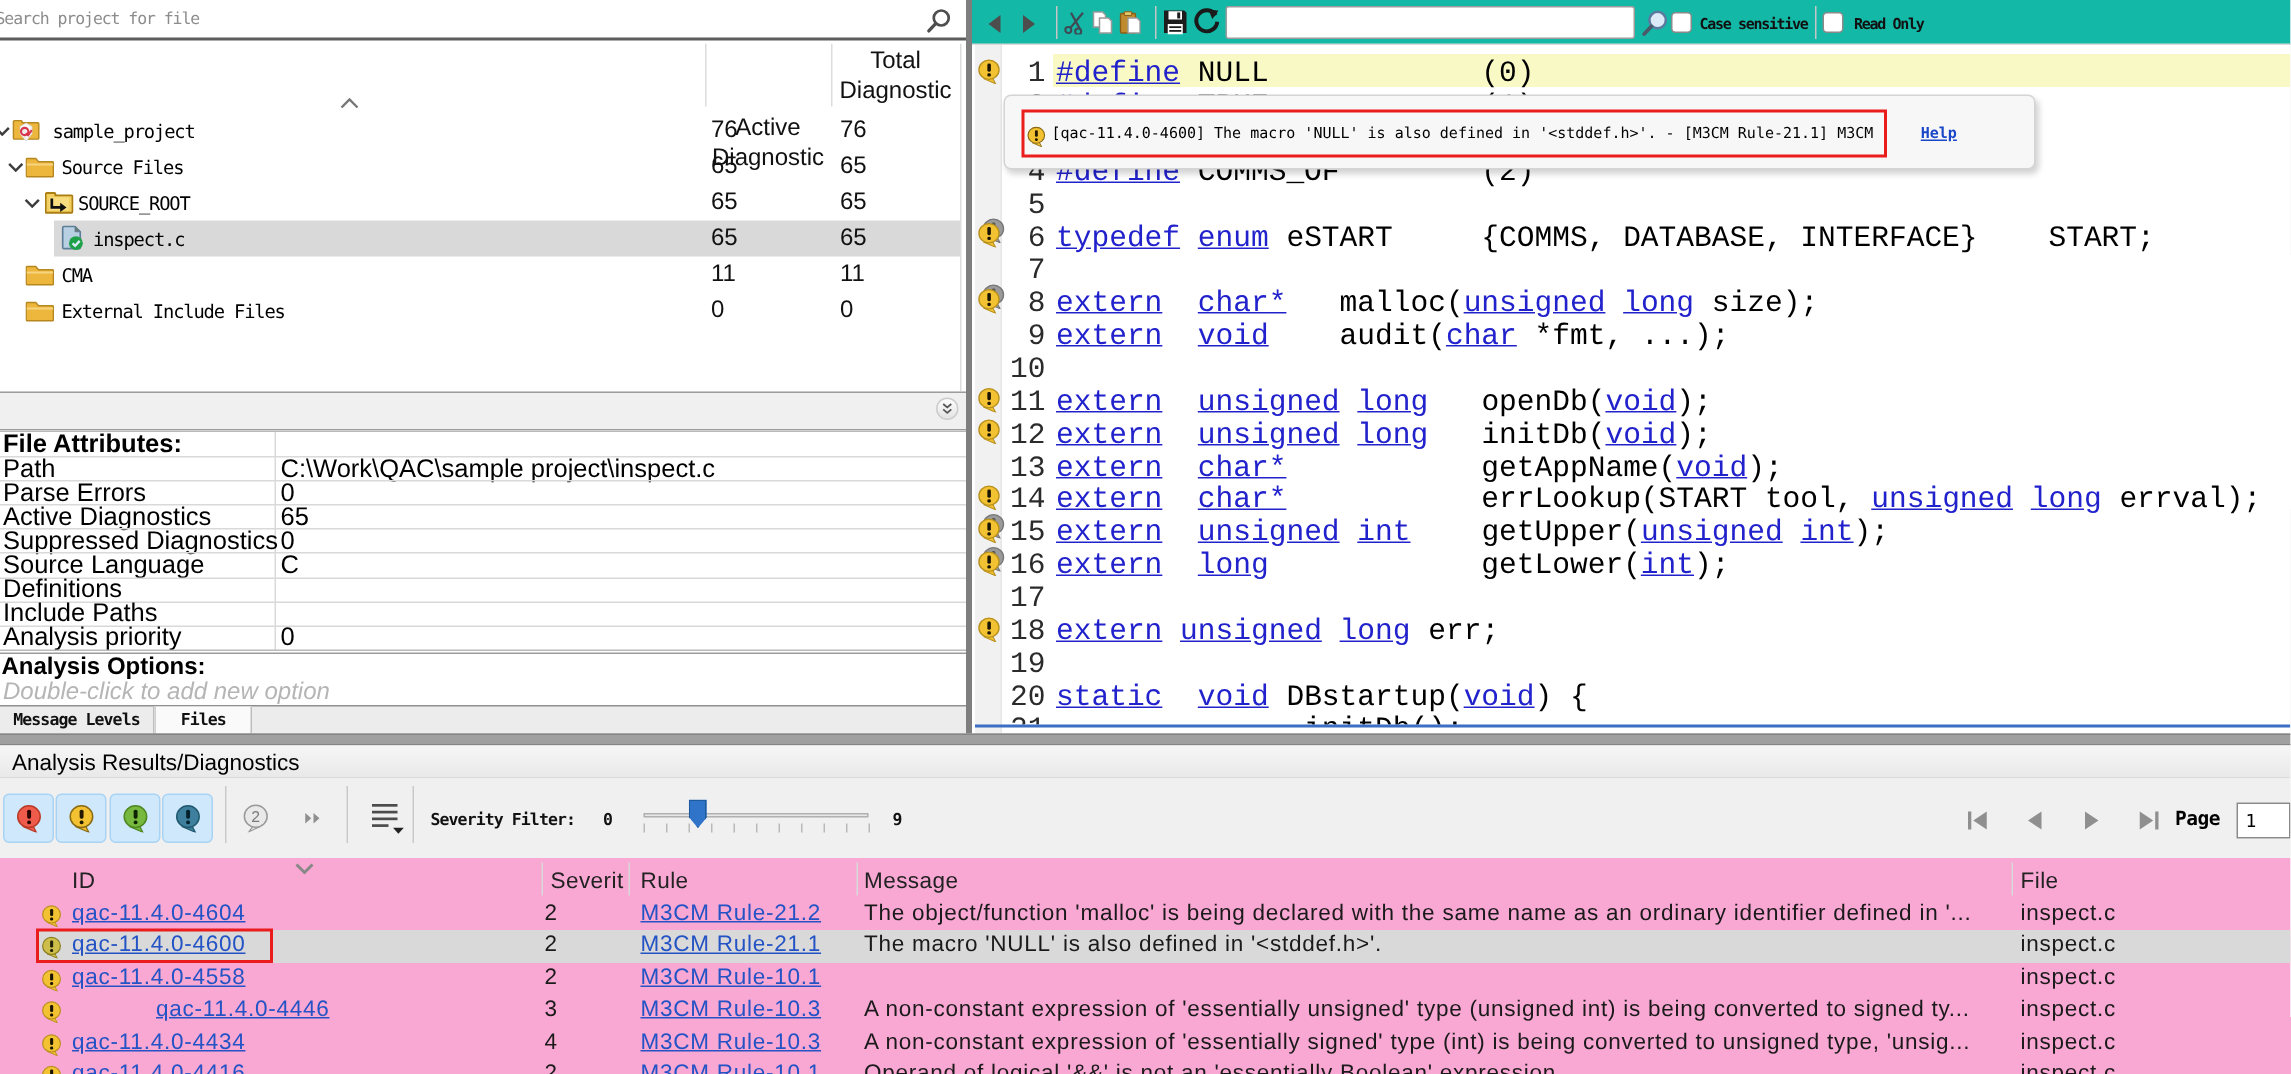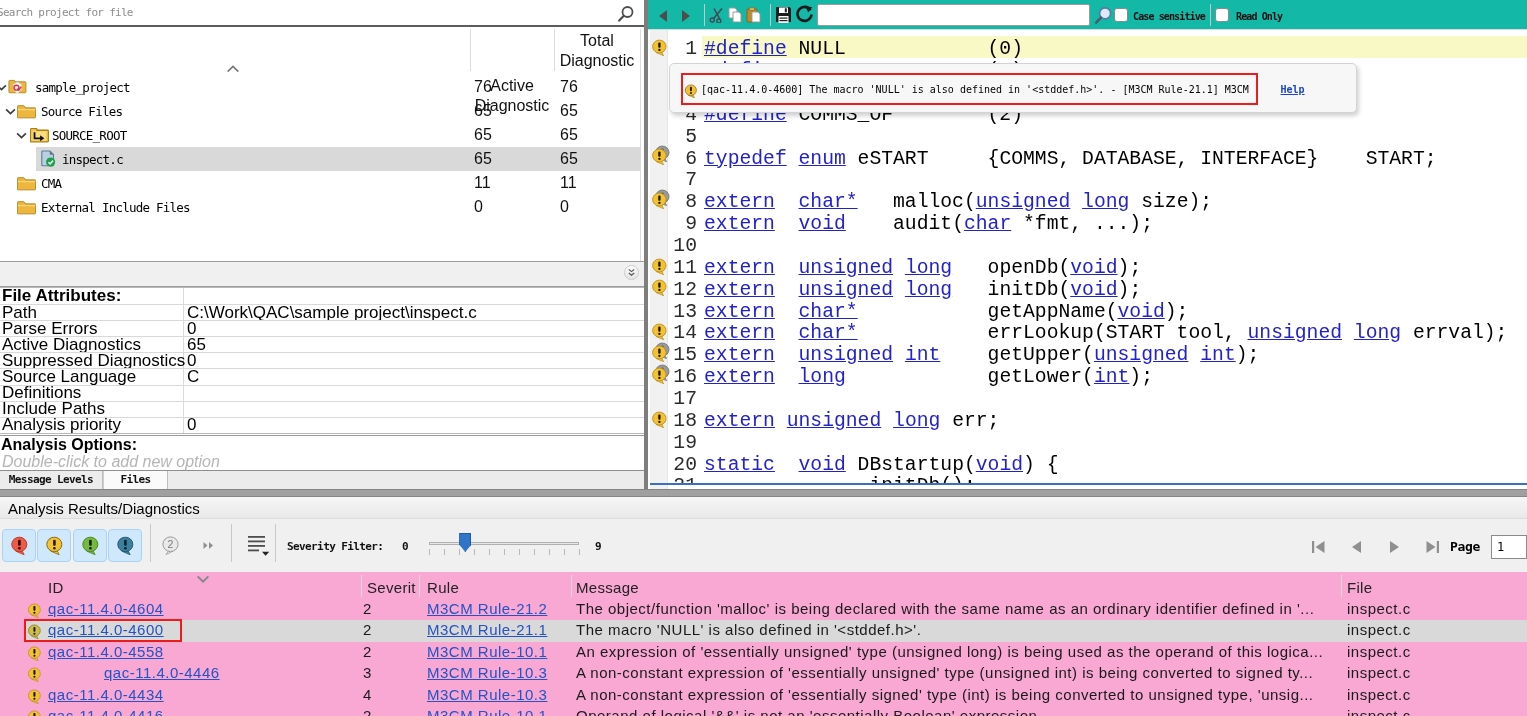--- a/index.html
+++ b/index.html
@@ -656,21 +656,20 @@
             <svg width="15" height="15" viewBox="0 0 19 19">
               <path d="M11.5,13.6 L14.2,18.8 L5.8,15.2 Z" fill="#f2c233" stroke="#b8901c" stroke-width="0.8"></path>
               <ellipse cx="9.3" cy="8.4" rx="7.5" ry="7.2" fill="#f2c233" stroke="#b8901c" stroke-width="1"></ellipse>
               <rect x="8.1" y="3.8" width="2.6" height="6" rx="1.1" fill="#1a1400"></rect>
               <rect x="8.1" y="11" width="2.6" height="2.5" rx="1.1" fill="#1a1400"></rect>
             </svg>
           </span>
           <div class="abs res-link" style="left: 48px; top: 1px;">qac-11.4.0-4558</div>
           <div class="abs res-text" style="left: 363px; top: 1px;">2</div>
           <div class="abs res-link" style="left: 427px; top: 1px;">M3CM Rule-10.1</div>
-          <div class="abs res-text" style="left: 576px; top: 1px; width: 758px; overflow: hidden;">An expression of 'essentially unsigned' type (unsigned long) is being used as the  operand of this logica...</div>
           <div class="abs res-text" style="left: 1347px; top: 1px;">inspect.c</div>
         </div>
         <div class="abs res-row" style="top: 91px;">
           <span class="abs" style="left: 27px; top: 4px;">
             <svg width="15" height="15" viewBox="0 0 19 19">
               <path d="M11.5,13.6 L14.2,18.8 L5.8,15.2 Z" fill="#f2c233" stroke="#b8901c" stroke-width="0.8"></path>
               <ellipse cx="9.3" cy="8.4" rx="7.5" ry="7.2" fill="#f2c233" stroke="#b8901c" stroke-width="1"></ellipse>
               <rect x="8.1" y="3.8" width="2.6" height="6" rx="1.1" fill="#1a1400"></rect>
               <rect x="8.1" y="11" width="2.6" height="2.5" rx="1.1" fill="#1a1400"></rect>
             </svg>

